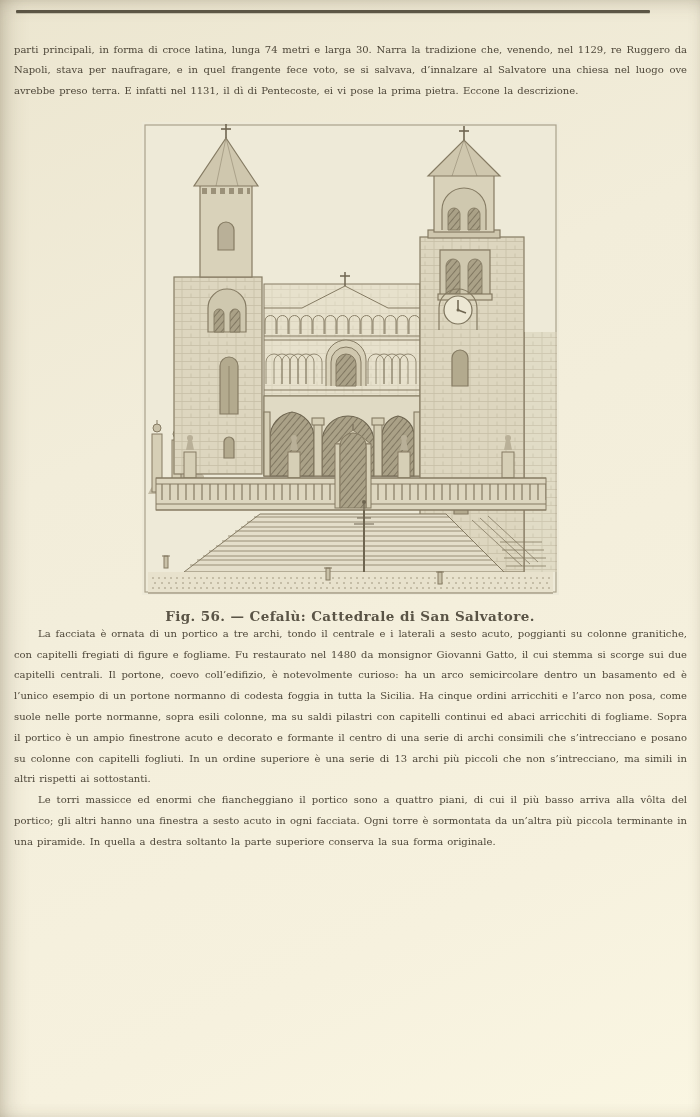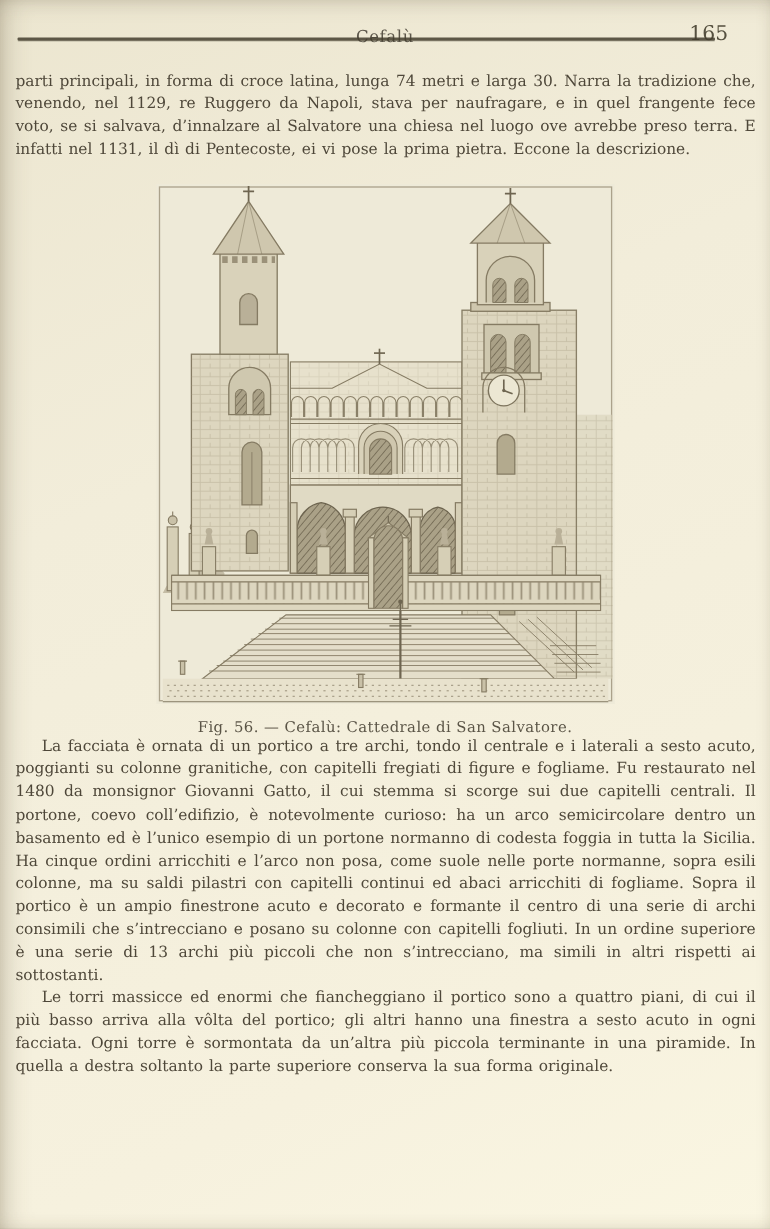--- a/index.html
+++ b/index.html
@@ -26,43 +26,39 @@
     font-size:15px;letter-spacing:.6px;color:#5c564a;
   }
   .page-number{position:absolute;right:38px;top:20px;font-size:18.5px;color:#55503f;}
   .head-rule{
     height:2.5px;background:var(--rule);border:none;opacity:.85;
     width:634px;margin:10px 0 0 16px;border-radius:1px;
     box-shadow:0 1px 0 rgba(68,62,46,.25);
   }
   .body-text{
     margin:0;padding:0 13px 0 14px;
-    font-size:14px;line-height:20.8px;text-align:justify;
+    font-size:10px;line-height:20.8px;text-align:justify;
     color:var(--ink);word-spacing:1px;
   }
   .p1{margin-top:27px;}
   .p2{}
   .indent{text-indent:24px;}
-  figure{margin:20px auto 0;width:417px;}
+  figure{margin:20px auto 0;width:417px;font-weight:bold;}
   .plate{width:417px;height:473px;}
   .plate svg{display:block;}
   figcaption{
     margin-top:13px;text-align:center;
     font-size:13.5px;letter-spacing:.4px;color:var(--caption-ink);
   }
 </style>
 </head>
 <body>
 
 <div class="page">
 
-  <header class="running-head">
-    <span class="running-title">Cefalù</span>
-    <span class="page-number">165</span>
-  </header>
   <hr class="head-rule">
 
   <p class="body-text p1">parti principali, in forma di croce latina, lunga 74 metri e larga 30. Narra la tradizione che, venendo, nel 1129, re Ruggero da Napoli, stava per naufragare, e in quel frangente fece voto, se si salvava, d’innalzare al Salvatore una chiesa nel luogo ove avrebbe preso terra. E infatti nel 1131, il dì di Pentecoste, ei vi pose la prima pietra. Eccone la descrizione.</p>
 
   <figure>
     <div class="plate">
       <svg width="417" height="473" viewBox="0 0 417 473" xmlns="http://www.w3.org/2000/svg">
         <defs>
           <pattern id="hatch" width="5" height="5" patternUnits="userSpaceOnUse" patternTransform="rotate(40)">
             <rect width="5" height="5" fill="#aaa187"></rect>

